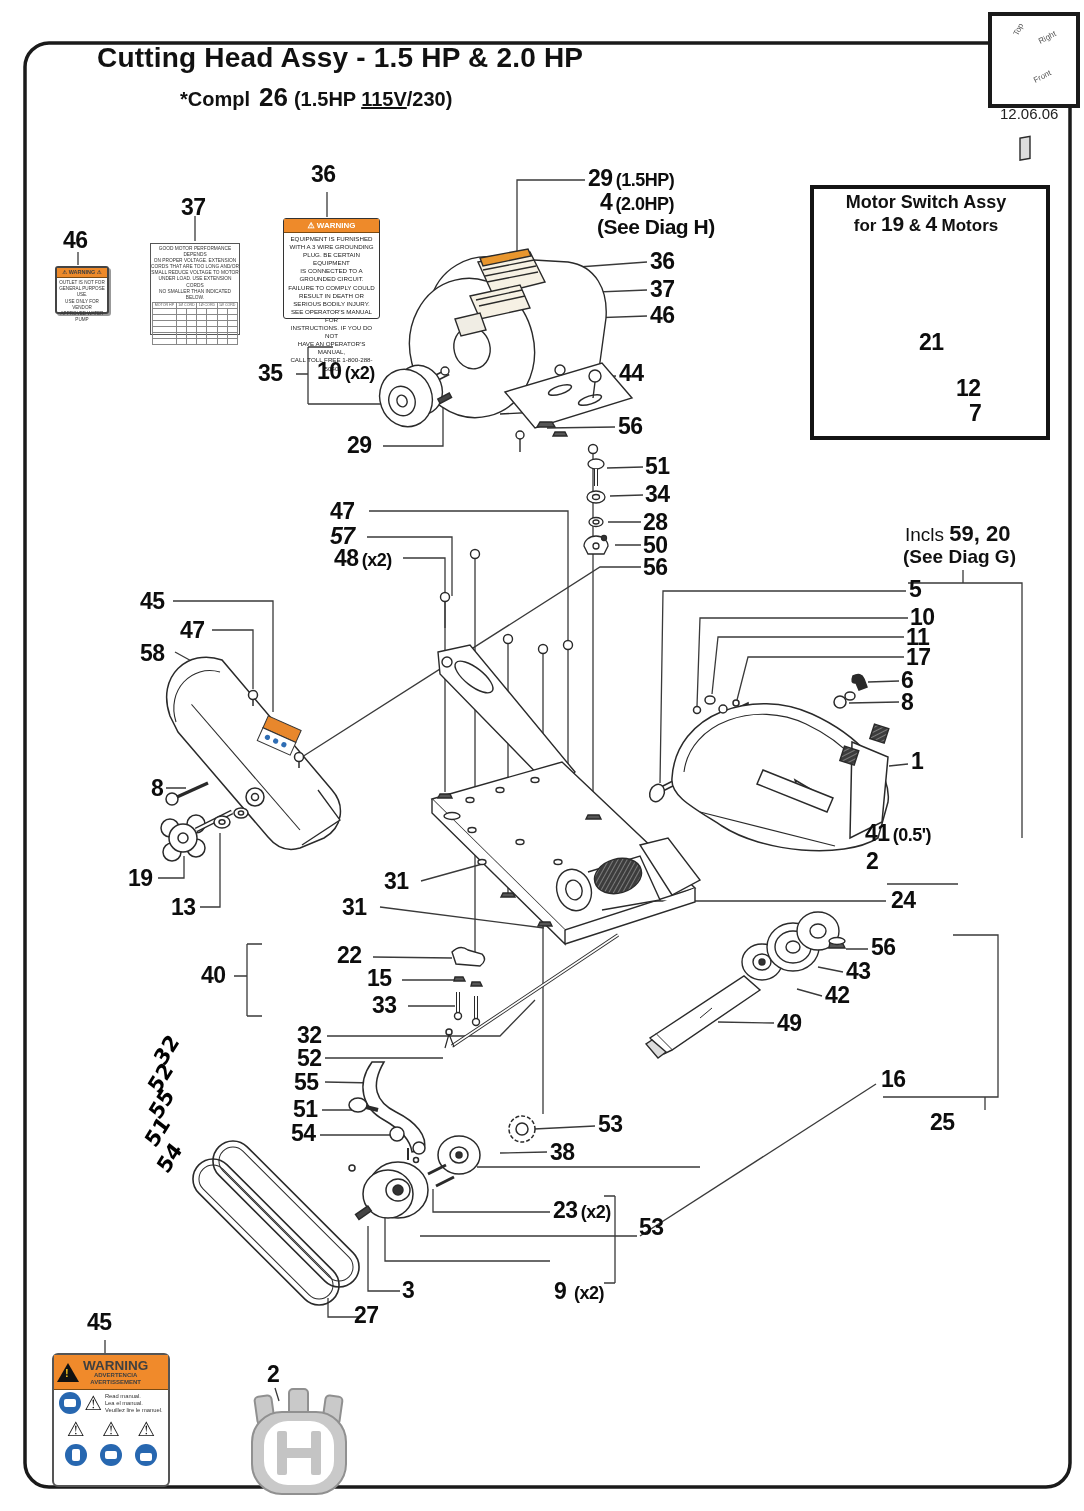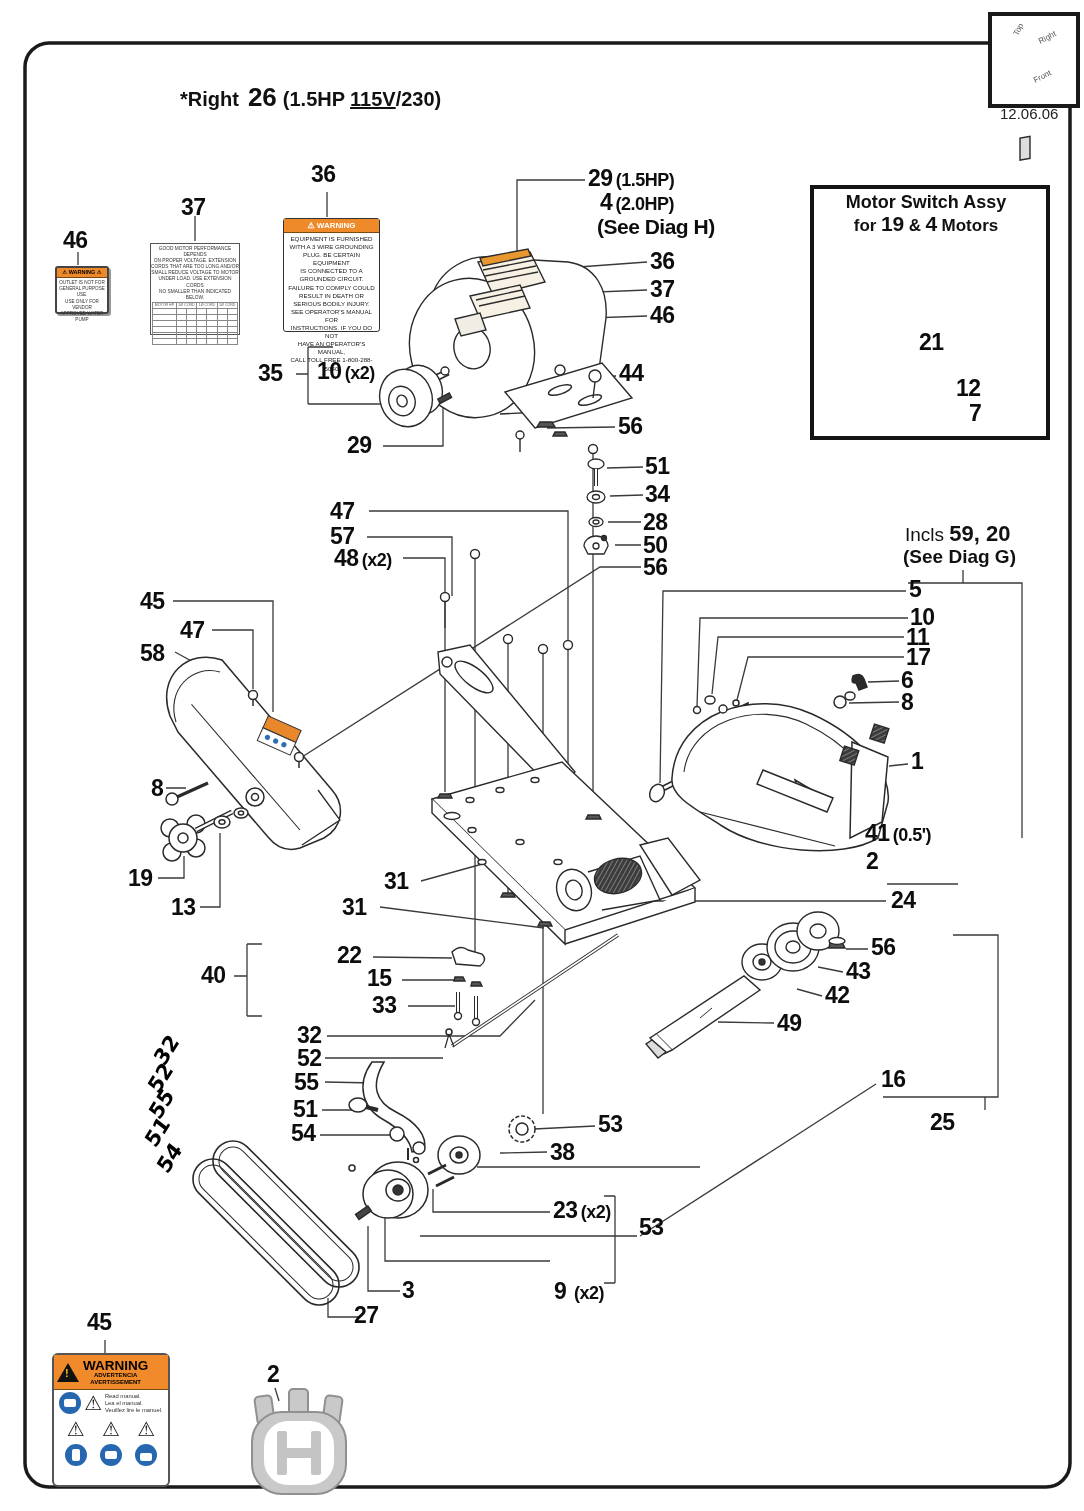--- a/index.html
+++ b/index.html
@@ -27,24 +27,24 @@
   .clab{position:absolute;font:8px "Liberation Sans",sans-serif;color:#555;z-index:6;}
   .date{left:1000px;top:105px;font-size:15px;color:#222;}
   
   .sbox{position:absolute;left:810px;top:185px;width:232px;height:247px;border:4px solid #141414;
         background:#fff;z-index:2;}
   .sbox-t1{left:810px;top:192px;width:232px;text-align:center;font-size:18px;font-weight:bold;}
   .sbox-t2{left:810px;top:212px;width:232px;text-align:center;font-weight:bold;}
   .sbox-t2 .big{font-size:21px;} .sbox-t2 .sm{font-size:17px;}
   
   .wlab{position:absolute;z-index:3;background:#fff;border:1.5px solid #333;box-sizing:border-box;}
-  .wlab .hdr{background:#ee8a2a;color:#000000;text-align:center;font-weight:bold;
+  .wlab .hdr{background:#ee8a2a;color:#404040;text-align:center;font-weight:bold;
              border-bottom:1px solid #7a4a12;}
   .pre{white-space:pre-line;}
-  #w36{left:283px;top:218px;width:97px;height:114px;border-radius:3px;}
+  #w36{left:283px;top:218px;width:97px;height:101px;border-radius:3px;}
   #w36 .hdr{font-size:8px;line-height:13px;height:13px;color:#fff;}
   #w36 .bd{font-size:6.2px;line-height:8.1px;text-align:center;padding-top:2px;color:#222;}
   #w46{left:55px;top:266px;width:54px;height:48px;border:2px solid #444;border-radius:3px;
        box-shadow:2px 2px 0 #999;}
   #w46 .hdr{font-size:5.5px;line-height:9px;height:9px;}
   #w46 .bd{font-size:4.6px;line-height:6.2px;text-align:center;padding-top:2px;color:#333;}
   #t37{left:150px;top:243px;width:90px;height:92px;border:1px solid #555;}
   #t37 .bd{font-size:4.8px;line-height:6.1px;text-align:center;padding-top:2px;color:#333;}
   #t37 table{border-collapse:collapse;width:86px;margin:1px auto 0;}
   #t37 td{border:0.5px solid #888;height:5px;font-size:3.6px;color:#555;text-align:center;
@@ -369,23 +369,24 @@
       <path d="M1029,34 1029,90" fill="none"></path>
       <path d="M1004,42 1056,77" fill="none"></path>
       <path d="M1004,77 1056,42" fill="none"></path>
       <path d="M1029,28 l-4,10 8,0 Z"></path>
       <path d="M1060,40 l-11,2 6,7 Z"></path>
       <path d="M1059,79 l-10,-4 2,9 Z"></path>
       <circle cx="1029" cy="59" r="1.8"></circle>
     </g>
   </svg>
 
+  <div class="txt title">Cutting Head Assy - 1.5 HP &amp; 2.0 HP</div>
 
   <div class="txt subtitle">
-    <span class="s1">*Right</span>
+    <span class="s1">*Compl</span>
     <span class="s2">26</span>
     <span class="s3">(1.5HP</span>
     <span class="s3" style="width:5px"></span>
     <span class="s3 u">115V</span>
     <span class="s3">/230)</span>
   </div>
 
   <div class="cbox"></div>
   <span class="clab" style="left:1012px;top:25px;transform:rotate(-62deg);">Top</span>
   <span class="clab" style="left:1038px;top:33px;transform:rotate(-28deg);">Right</span>
@@ -555,21 +556,21 @@
       <div class="co" style="left: 317px; top: 360px;"><span>10</span><span class="sfx"> (x2)</span></div>
       <div class="co" style="left: 619px; top: 362px;"><span>44</span></div>
       <div class="co" style="left: 618px; top: 415px;"><span>56</span></div>
       <div class="co" style="left: 347px; top: 434px;"><span>29</span></div>
       <div class="co" style="left: 645px; top: 455px;"><span>51</span></div>
       <div class="co" style="left: 645px; top: 483px;"><span>34</span></div>
       <div class="co" style="left: 643px; top: 511px;"><span>28</span></div>
       <div class="co" style="left: 643px; top: 534px;"><span>50</span></div>
       <div class="co" style="left: 643px; top: 556px;"><span>56</span></div>
       <div class="co" style="left: 330px; top: 500px;"><span>47</span></div>
-      <div class="co" style="left: 330px; top: 525px;"><span>57</span></div>
+      <div class="co" style="left: 330px; top: 525px; font-style: italic;"><span>57</span></div>
       <div class="co" style="left: 334px; top: 547px;"><span>48</span><span class="sfx"> (x2)</span></div>
       <div class="co" style="left: 140px; top: 590px;"><span>45</span></div>
       <div class="co" style="left: 180px; top: 619px;"><span>47</span></div>
       <div class="co" style="left: 140px; top: 642px;"><span>58</span></div>
       <div class="co" style="left: 151px; top: 777px;"><span>8</span></div>
       <div class="co" style="left: 128px; top: 867px;"><span>19</span></div>
       <div class="co" style="left: 171px; top: 896px;"><span>13</span></div>
       <div class="co" style="left: 384px; top: 870px;"><span>31</span></div>
       <div class="co" style="left: 342px; top: 896px;"><span>31</span></div>
       <div class="co" style="left: 337px; top: 944px; text-align: center;"><span>22</span></div>

